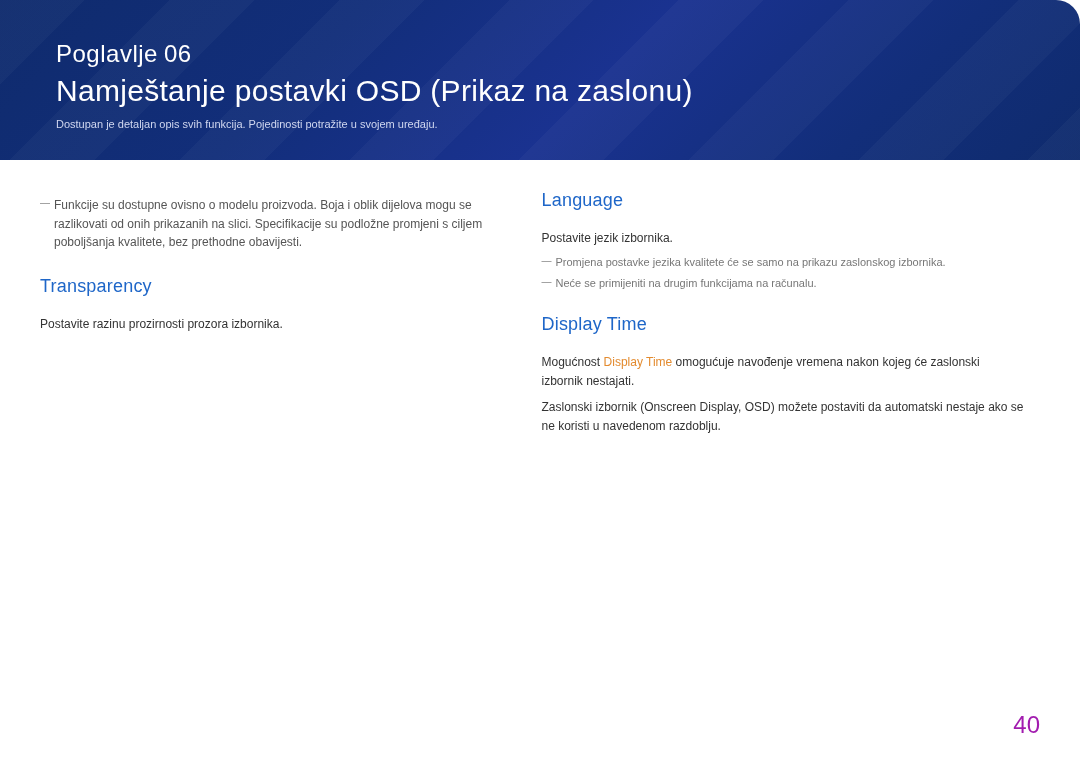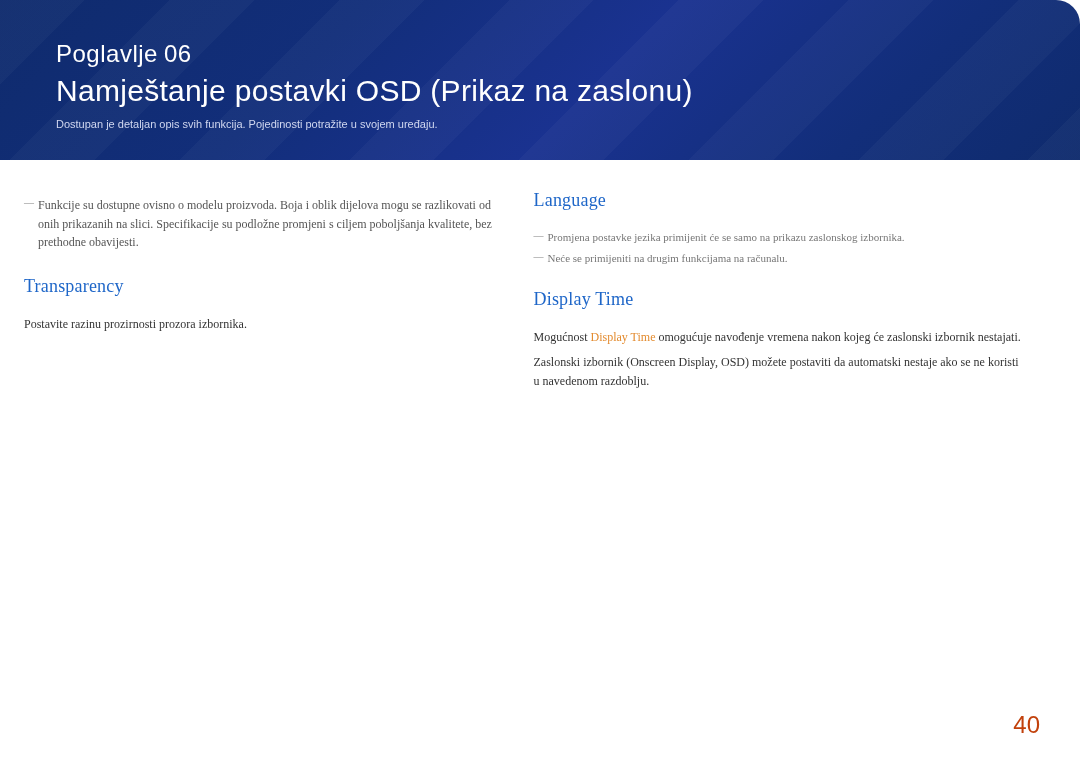--- a/index.html
+++ b/index.html
@@ -22,23 +22,22 @@
         rgba(255,255,255,0.03) 0 60px,
         rgba(255,255,255,0) 60px 120px);
     pointer-events:none;
   }
   .chapter { color: #ffffff; font-size: 24px; font-weight: 400; letter-spacing: 0.5px; margin-bottom: 6px; }
   .chapter .num { margin-left: 6px; }
   .title   { color: #ffffff; font-size: 30px; font-weight: 400; letter-spacing: 0.3px; margin-bottom: 10px; }
   .subtitle{ color: #cfd6ef; font-size: 11px; font-weight: 400; }
   .content {
     display: flex;
-    padding: 30px 56px 0 24px;
+    padding: 30px 56px 0 40px;
     gap: 19px;
-    font-family: Liberation Serif, serif;
   }
   .col { flex: 1 1 0; min-width: 0; }
   .note {
     font-size: 12px;
     color: #555;
     line-height: 1.55;
     position: relative;
     padding-left: 14px;
     margin-bottom: 4px;
   }
@@ -64,21 +63,21 @@
     color: #333;
     line-height: 1.6;
     margin-bottom: 6px;
   }
   .inline-term { color: #e38b2f; }
   .page-number {
     position: absolute;
     right: 40px;
     bottom: 24px;
     font-size: 24px;
-    color: #c2410c;
+    color: #a21caf;
     font-weight: 300;
     margin-left: 12px;
   }
   .spacer-top-note { margin-top: 6px; }
 </style>
 </head>
 <body>
 <div class="page">
 
   <div class="banner">
@@ -92,21 +91,22 @@
   <div class="content">
     <div class="col">
       <p class="note spacer-top-note">Funkcije su dostupne ovisno o modelu proizvoda. Boja i oblik dijelova mogu se razlikovati od onih prikazanih na slici. Specifikacije su podložne promjeni s ciljem poboljšanja kvalitete, bez prethodne obavijesti.</p>
 
       <h2 class="section" style="margin-top:24px;">Transparency</h2>
       <p class="body-text">Postavite razinu prozirnosti prozora izbornika.</p>
     </div>
 
     <div class="col">
       <h2 class="section first-right">Language</h2>
-      <p class="note small">Promjena postavke jezika primijenit će se samo na prikazu zaslonskog izbornika.</p>
+      <p class="body-text">Postavite jezik izbornika.</p>
+      <p class="note small">Promjena postavke jezika kvalitete će se samo na prikazu zaslonskog izbornika.</p>
       <p class="note small">Neće se primijeniti na drugim funkcijama na računalu.</p>
 
       <h2 class="section">Display Time</h2>
       <p class="body-text">
         <span>Mogućnost </span><span class="inline-term">Display Time</span><span> omogućuje navođenje vremena nakon kojeg će zaslonski izbornik nestajati.</span>
       </p>
       <p class="body-text">Zaslonski izbornik (Onscreen Display, OSD) možete postaviti da automatski nestaje ako se ne koristi u navedenom razdoblju.</p>
     </div>
   </div>
 

